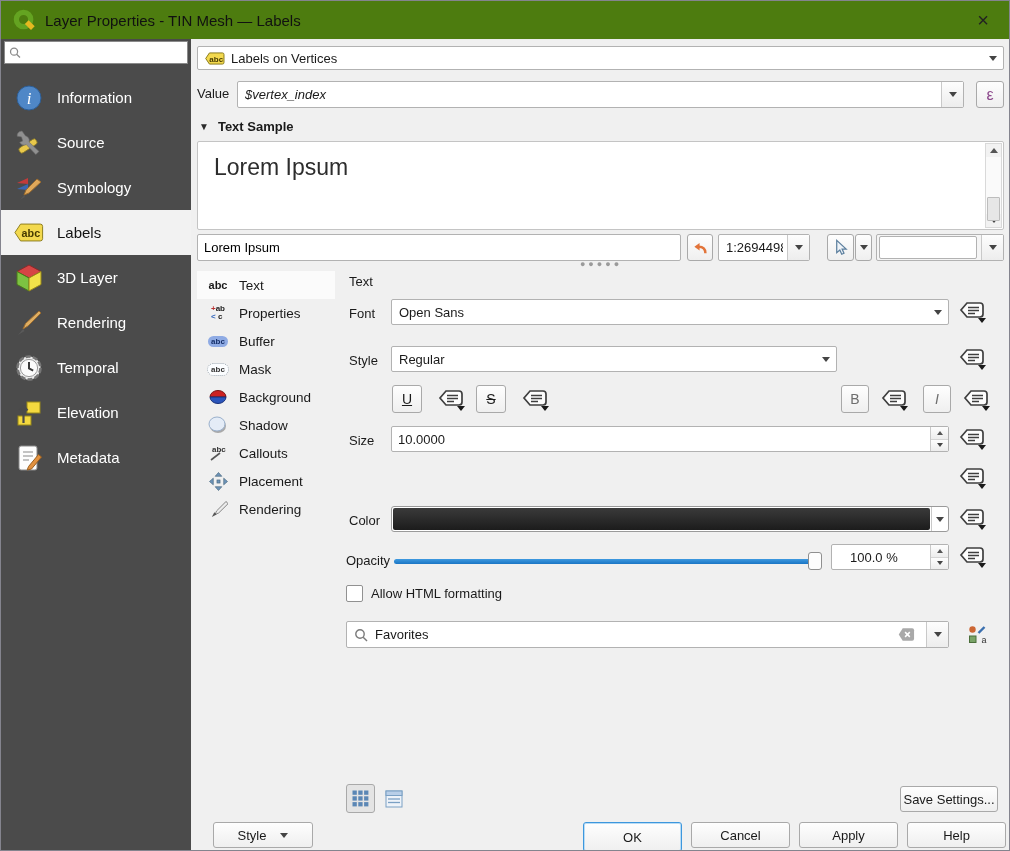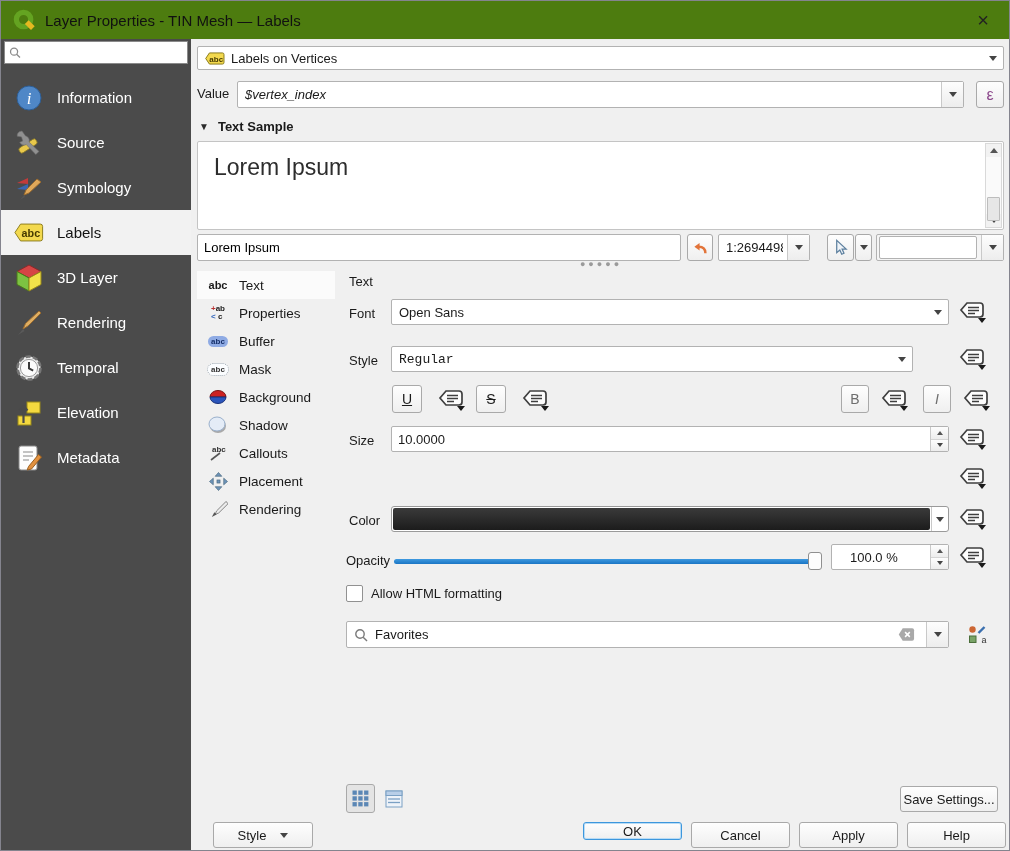--- a/index.html
+++ b/index.html
@@ -331,21 +331,21 @@
       <svg width="30" height="24" viewBox="0 0 30 24">
           <path d="M10 3 H23 Q26 3 26 6 V14 Q26 17 23 17 H10 L4 10 Z" fill="#fdfdfd" stroke="#3f3f3f" stroke-width="1.7"></path>
           <line x1="11" y1="7.5" x2="22" y2="7.5" stroke="#3f3f3f" stroke-width="1.5"></line>
           <line x1="11" y1="10.5" x2="22" y2="10.5" stroke="#3f3f3f" stroke-width="1.5"></line>
           <line x1="11" y1="13.5" x2="18" y2="13.5" stroke="#3f3f3f" stroke-width="1.5"></line>
           <path d="M21 18 h8 l-4 5 z" fill="#1a1a1a"></path>
         </svg>
     </span>
 
     <div class="abs lbl" style="left:158px;top:314px;">Style</div>
-    <div class="combo abs" style="left:200px;top:307px;width:522px;height:26px;font-family:Liberation Mono, monospace;">
+    <div class="combo abs" style="left:200px;top:307px;width:446px;height:26px;">
       <span class="ctext">Regular</span>
       <span class="carrow">
           <i class="tri-down"></i>
         </span>
     </div>
     <span class="ov abs" style="left:764px;top:305px;width:34px;height:30px;">
       <svg width="30" height="24" viewBox="0 0 30 24">
           <path d="M10 3 H23 Q26 3 26 6 V14 Q26 17 23 17 H10 L4 10 Z" fill="#fdfdfd" stroke="#3f3f3f" stroke-width="1.7"></path>
           <line x1="11" y1="7.5" x2="22" y2="7.5" stroke="#3f3f3f" stroke-width="1.5"></line>
           <line x1="11" y1="10.5" x2="22" y2="10.5" stroke="#3f3f3f" stroke-width="1.5"></line>
@@ -533,21 +533,21 @@
       </svg>
     </span>
     <div class="btn abs" style="left:709px;top:747px;width:98px;height:26px;">
       <span>Save Settings...</span>
     </div>
 
     <div class="btn abs" style="left:22px;top:783px;width:100px;height:26px;gap:14px;">
       <span>Style</span>
         <i class="tri-down"></i>
     </div>
-    <div class="btn focus abs" style="left:392px;top:783px;width:99px;height:18px;">
+    <div class="btn focus abs" style="left:392px;top:783px;width:99px;height:30px;">
       <span>OK</span>
     </div>
     <div class="btn abs" style="left:500px;top:783px;width:99px;height:26px;">
       <span>Cancel</span>
     </div>
     <div class="btn abs" style="left:608px;top:783px;width:99px;height:26px;">
       <span>Apply</span>
     </div>
     <div class="btn abs" style="left:716px;top:783px;width:99px;height:26px;">
       <span>Help</span>

